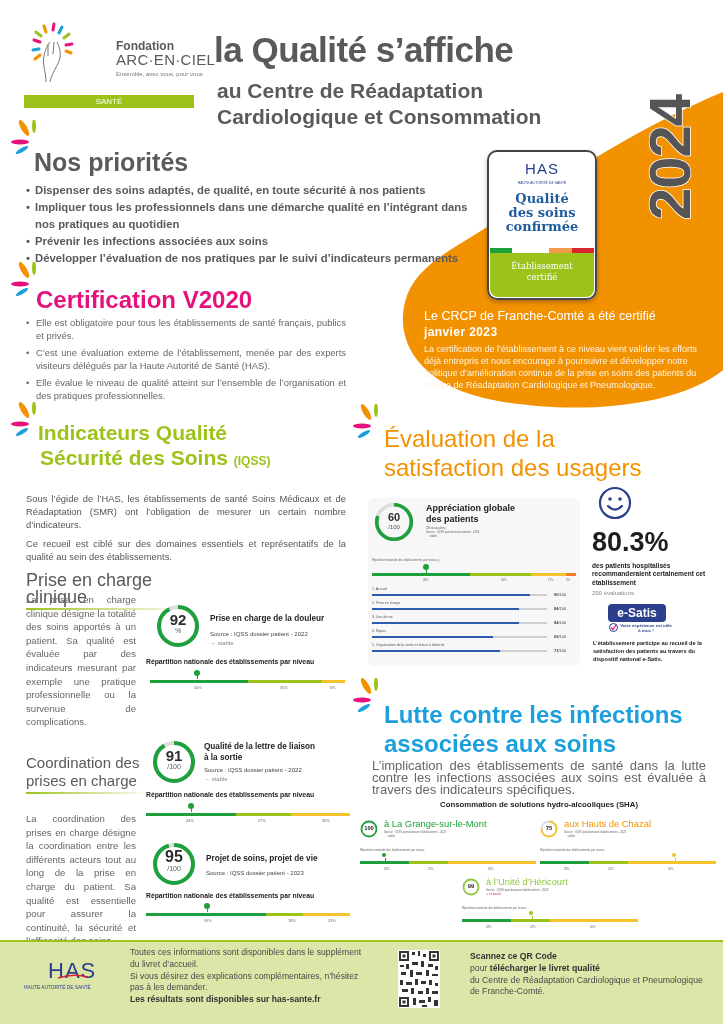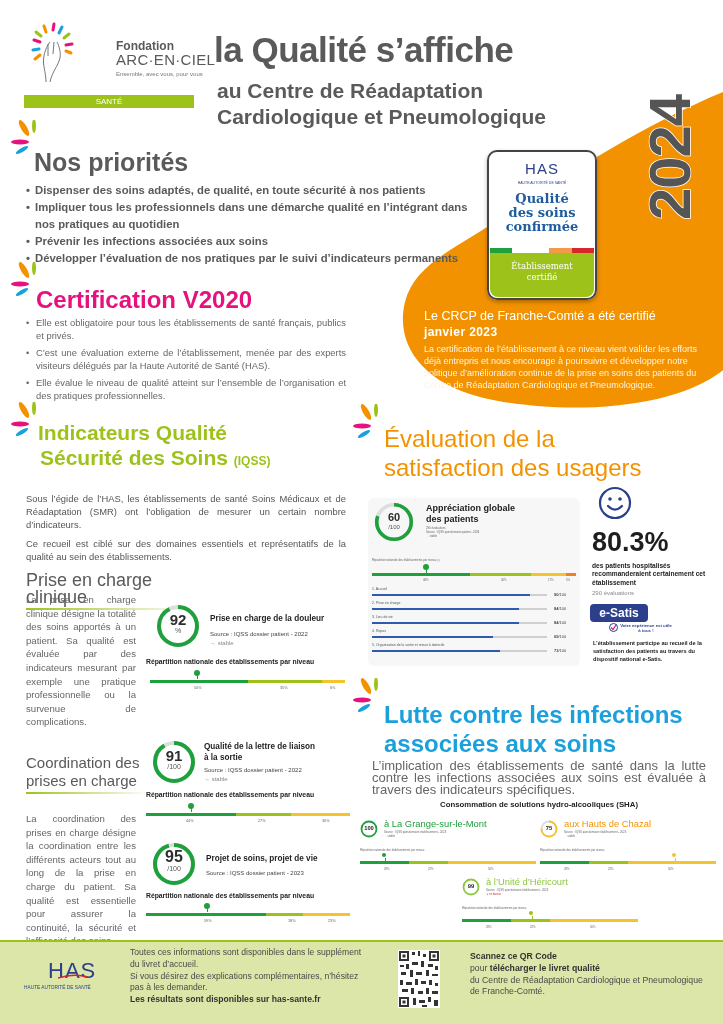--- a/index.html
+++ b/index.html
@@ -82,21 +82,21 @@
   .sub-row { position: absolute; left: 4px; width: 204px; }
   .sub-lbl { font-size: 3.5px; color: #555; line-height: 5px; }
   .sub-track { position: absolute; left: 0; top: 7px; width: 175px; height: 2px; background: #cfcfcf; }
   .sub-fill { height: 100%; background: #2c5bb0; }
   .sub-val { position: absolute; left: 182px; top: 5px; font-size: 4px; color: #444; }
 
   .smiley { left: 598px; top: 486px; width: 34px; height: 34px; }
   .pct { left: 592px; top: 527px; font-size: 27px; font-weight: bold; color: #1e1e1e; }
   .pct-txt { left: 592px; top: 562px; width: 120px; font-size: 6.6px; font-weight: bold; color: #222; line-height: 8.4px; }
   .evals { left: 592px; top: 590px; font-size: 6px; color: #888; }
-  .esatis { left: 590px; top: 604px; width: 58px; height: 18px; background: #2b3f8c; border-radius: 4px; color: #fff; font-size: 12px; font-weight: bold; text-align: center; line-height: 18px; }
+  .esatis { left: 608px; top: 604px; width: 58px; height: 18px; background: #2b3f8c; border-radius: 4px; color: #fff; font-size: 12px; font-weight: bold; text-align: center; line-height: 18px; }
   .esatis-sub { left: 612px; top: 623px; width: 60px; font-size: 4.3px; color: #2b3f8c; font-weight: bold; text-align: center; line-height: 5px; padding-left: 8px; }
   .esatis-check { left: 609px; top: 623px; width: 9px; height: 9px; border: 1px solid #2b3f8c; border-radius: 50%; }
   .esatis-p { left: 593px; top: 639px; width: 116px; font-size: 5.6px; font-weight: bold; color: #222; line-height: 8px; }
 
   
   .h-inf { left: 384px; top: 700px; font-size: 24px; font-weight: bold; color: #1ba0dc; line-height: 29px; }
   .inf-p { left: 372px; top: 760px; width: 334px; font-size: 13px; color: #666; line-height: 12px; text-align: justify; }
   .sha-h { left: 364px; top: 800px; width: 350px; text-align: center; font-size: 7.8px; font-weight: bold; color: #1e1e1e; }
   .site-name { position: absolute; font-size: 9.4px; white-space: nowrap; }
   .mini-ring { position: absolute; width: 18px; height: 18px; }
@@ -142,21 +142,21 @@
     <div class="logo-fond">Fondation</div>
     <div class="logo-arc">ARC·EN·CIEL</div>
     <div class="logo-tag">Ensemble, avec vous, pour vous</div>
   </div>
 </div>
 <div class="abs sante-bar">SANTÉ</div>
 
 <div class="abs title1">la Qualité s’affiche</div>
 <div class="abs title2">
   <div>au Centre de Réadaptation</div>
-  <div>Cardiologique et Pneumologique</div>
+  <div>Cardiologique et Consommation</div>
 </div>
 
 <svg class="abs year" viewBox="0 0 80 190">
   <text id="yearText" x="0" y="0" transform="translate(62,190) rotate(-90)" font-family="Liberation Sans, sans-serif" font-weight="bold" font-size="58" fill="#555" stroke="#fff" stroke-width="1.5" paint-order="stroke" letter-spacing="-1">2024</text>
 </svg>
 
 <svg class="leaf" style="left:10px;top:120px" viewBox="0 0 40 34">
   <ellipse cx="14" cy="8" rx="3" ry="9" fill="#f39200" transform="rotate(-30 14 8)"></ellipse>
   <ellipse cx="24" cy="6" rx="2" ry="7" fill="#9dc31b"></ellipse>
   <ellipse cx="10" cy="22" rx="9" ry="2.5" fill="#e5127e"></ellipse>

